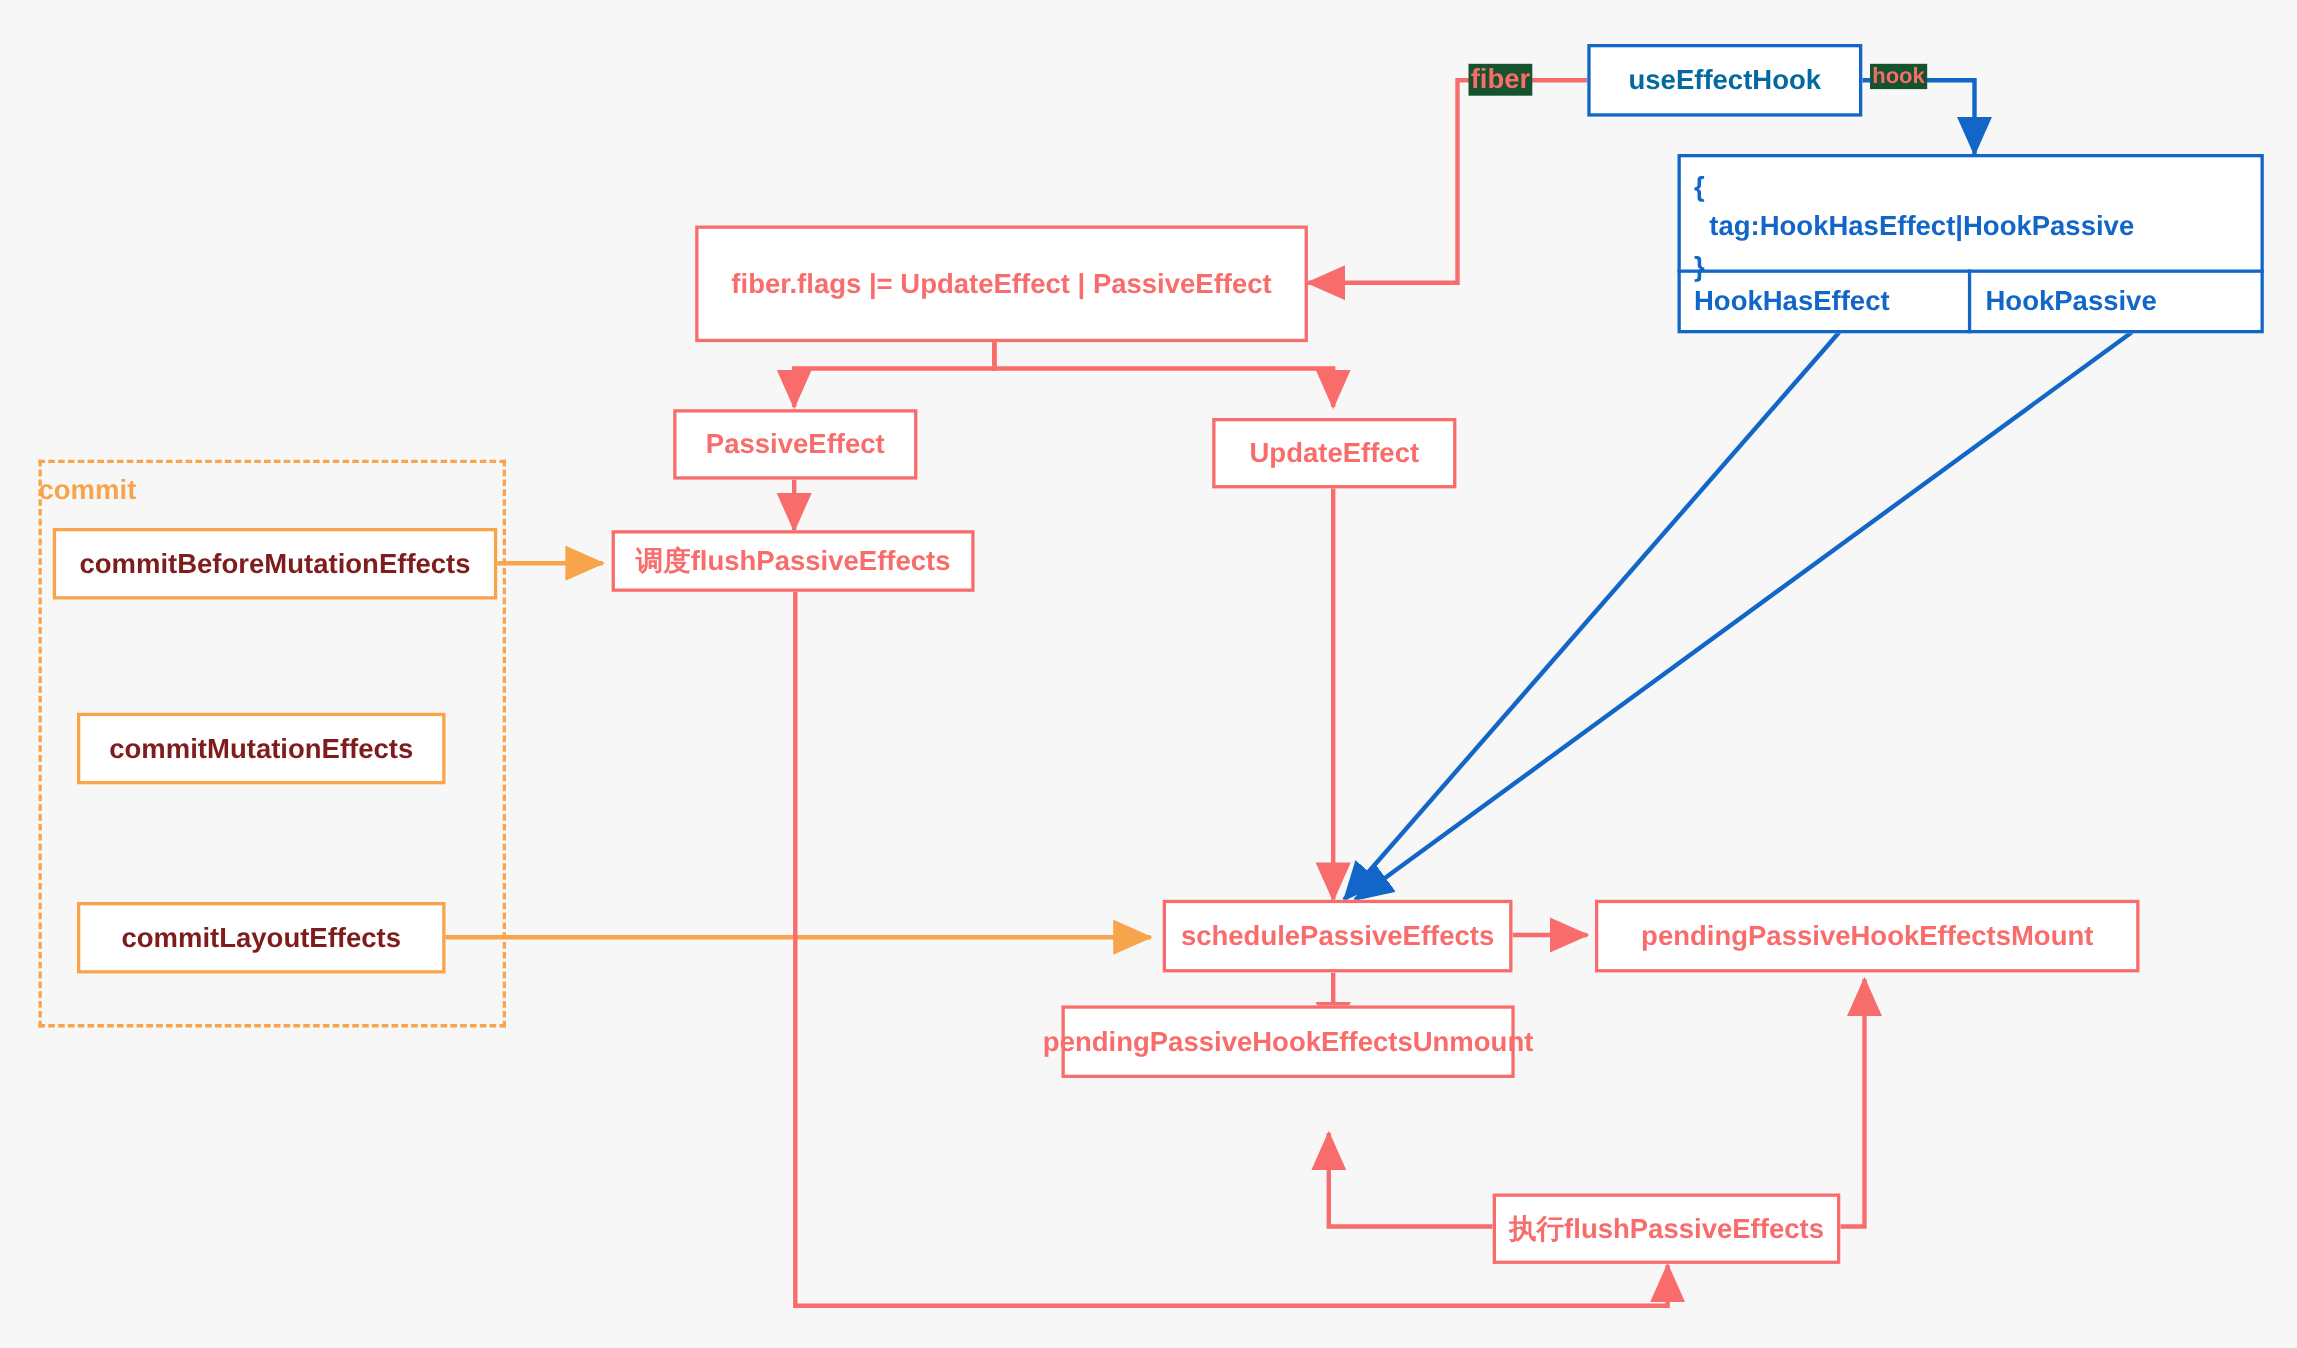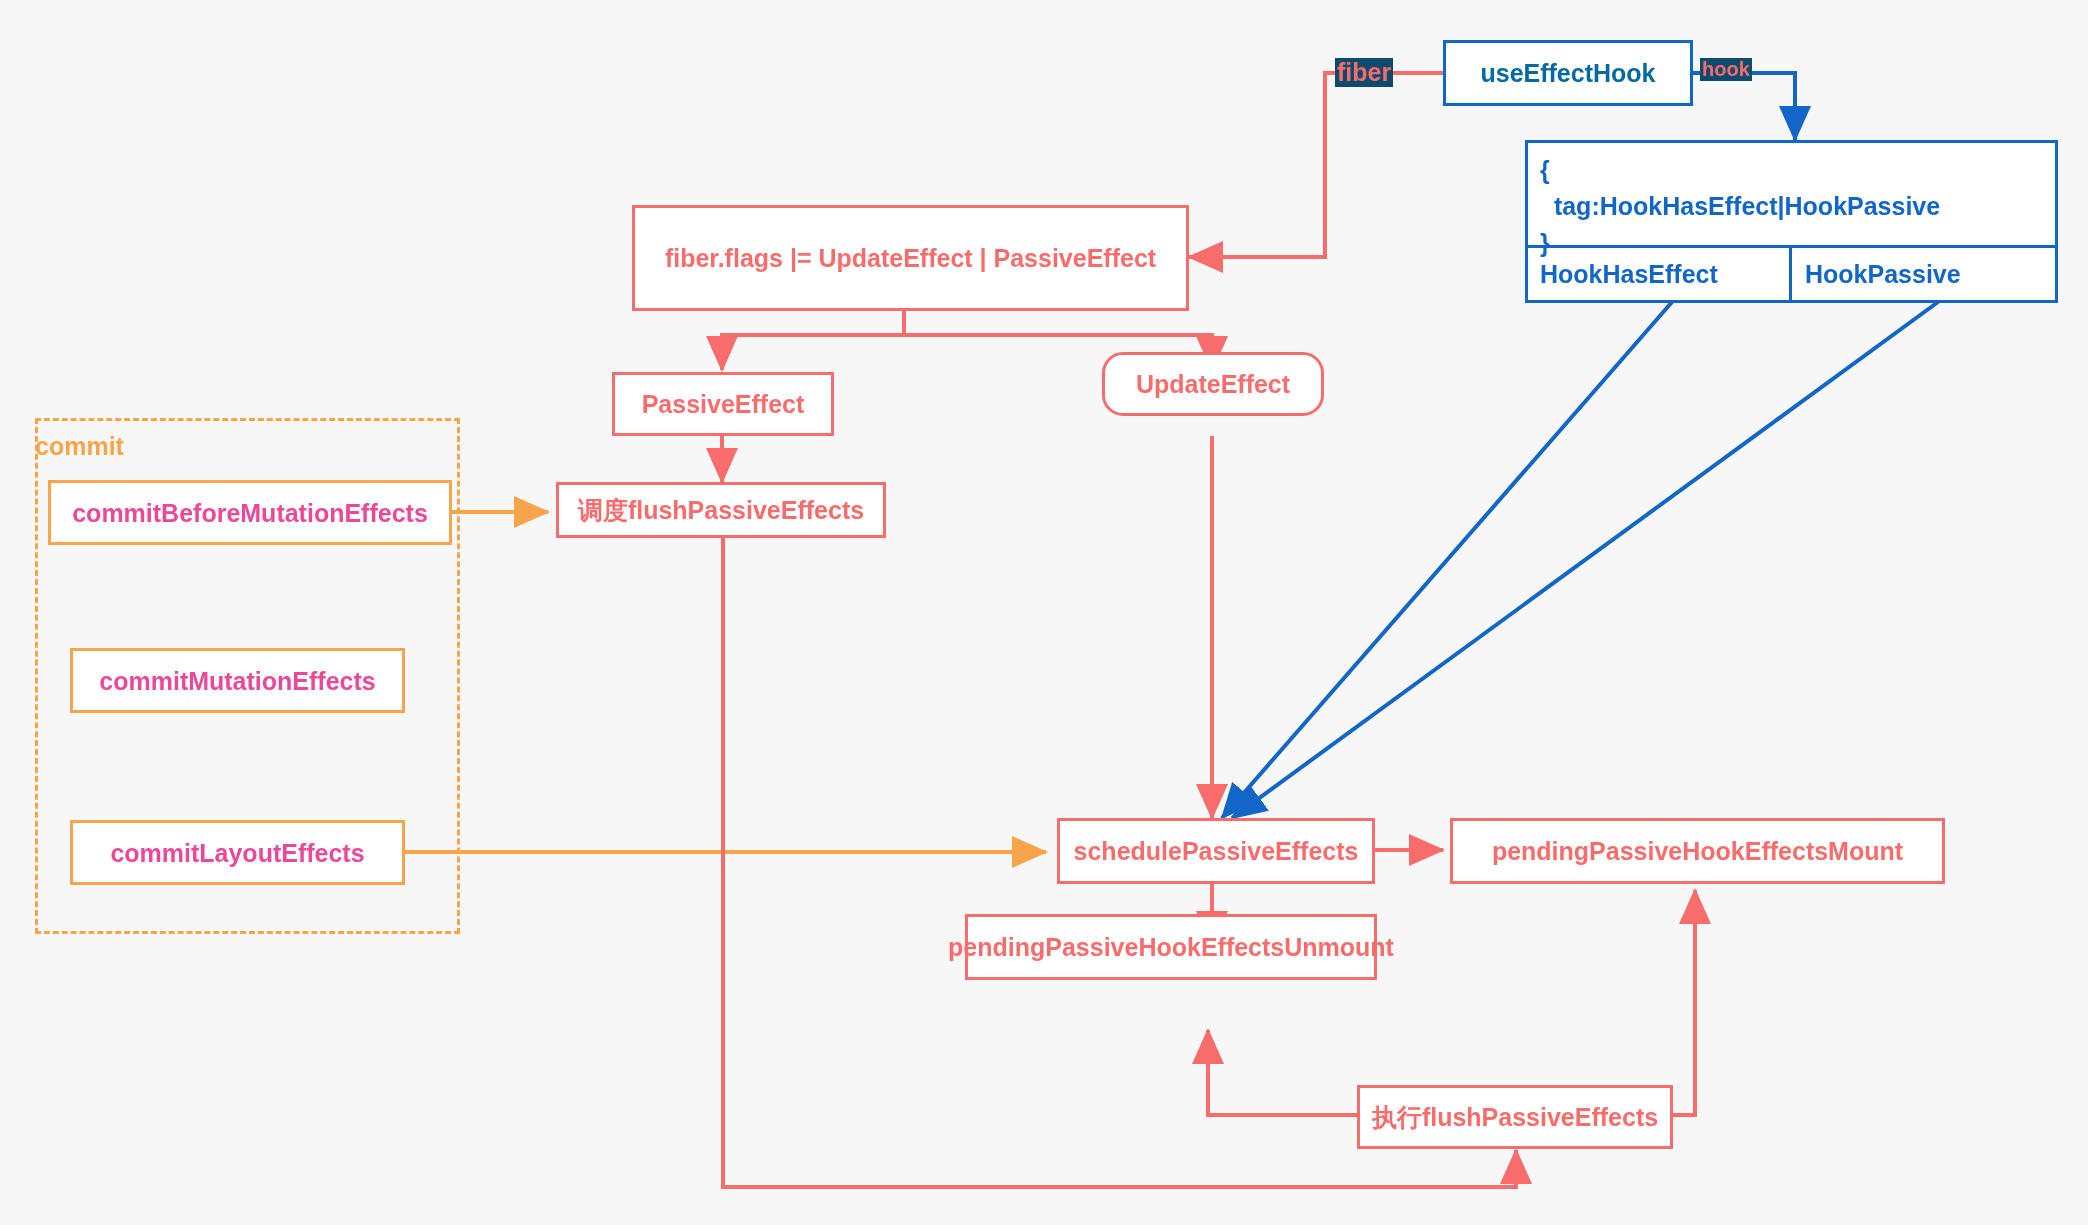--- a/index.html
+++ b/index.html
@@ -36,39 +36,39 @@
   .node.red {
     border: 3px solid #f86c6c;
     color: #f86c6c;
   }
   .node.blue {
     border: 3px solid #1166c7;
     color: #0369a1;
   }
   .node.orange {
     border: 3px solid #f7a44a;
-    color: #ec4899;
+    color: #7f1d1d;
   }
   .group-box {
     position: absolute;
     box-sizing: border-box;
     border: 3px dashed #f7a44a;
     background: transparent;
   }
   .group-title {
     position: absolute;
     font-weight: bold;
     color: #f7a44a;
     text-align: left;
   }
   .edge-label {
     position: absolute;
     font-weight: bold;
     color: #f86c6c;
-    background: #0c4a6e;
+    background: #14532d;
     padding: 0 2px;
     white-space: nowrap;
   }
   .struct-box {
     position: absolute;
     box-sizing: border-box;
     border: 3px solid #1166c7;
     background: #ffffff;
     color: #1166c7;
     font-weight: bold;
@@ -179,21 +179,21 @@
 }</div>
   <div class="struct-divider" style="left:1525px; top:245px; width:533px; height:3px;"></div>
   <div class="struct-divider" style="left:1789px; top:245px; width:3px; height:58px;"></div>
   <div class="struct-cell" style="left:1540px; top:245px; width:245px; height:58px; font-size:25px;">HookHasEffect</div>
   <div class="struct-cell" style="left:1805px; top:245px; width:245px; height:58px; font-size:25px;">HookPassive</div>
 
   <div class="node red" style="left:632px; top:205px; width:557px; height:106px; font-size:25px;">fiber.flags |= UpdateEffect | PassiveEffect</div>
 
   <div class="node red" style="left:612px; top:372px; width:222px; height:64px; font-size:25px;">PassiveEffect</div>
 
-  <div class="node red" style="left:1102px; top:352px; width:222px; height:64px; font-size:25px;border-radius:21px;">UpdateEffect</div>
+  <div class="node red" style="left:1102px; top:380px; width:222px; height:64px; font-size:25px;">UpdateEffect</div>
 
   <div class="node red" style="left:556px; top:482px; width:330px; height:56px; font-size:25px;">调度flushPassiveEffects</div>
 
   <div class="group-box" style="left:35px; top:418px; width:425px; height:516px;"></div>
   <div class="group-title" style="left:35px; top:432px; width:425px; font-size:25px;">commit</div>
 
   <div class="node orange" style="left:48px; top:480px; width:404px; height:65px; font-size:25px;">commitBeforeMutationEffects</div>
 
   <div class="node orange" style="left:70px; top:648px; width:335px; height:65px; font-size:25px;">commitMutationEffects</div>
 

